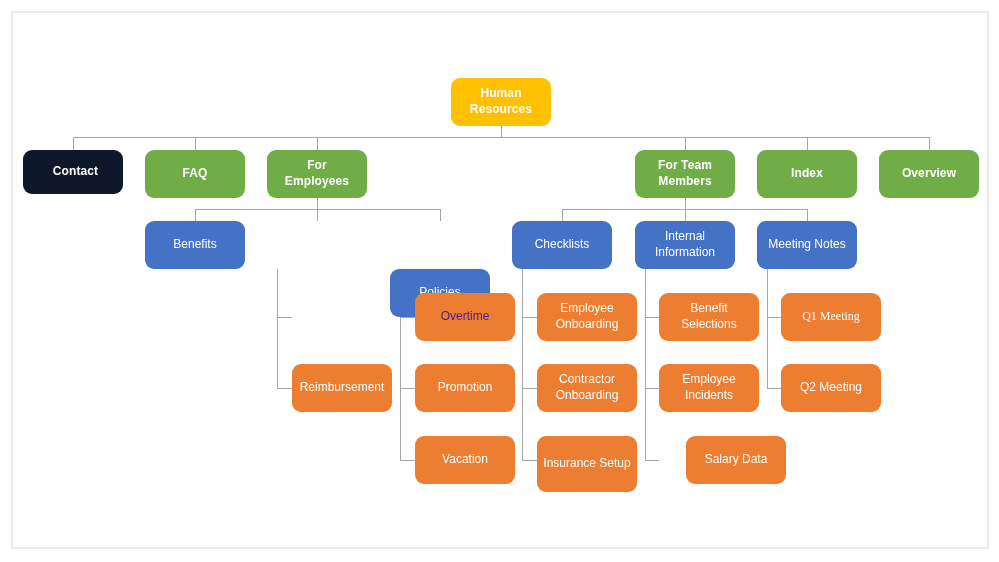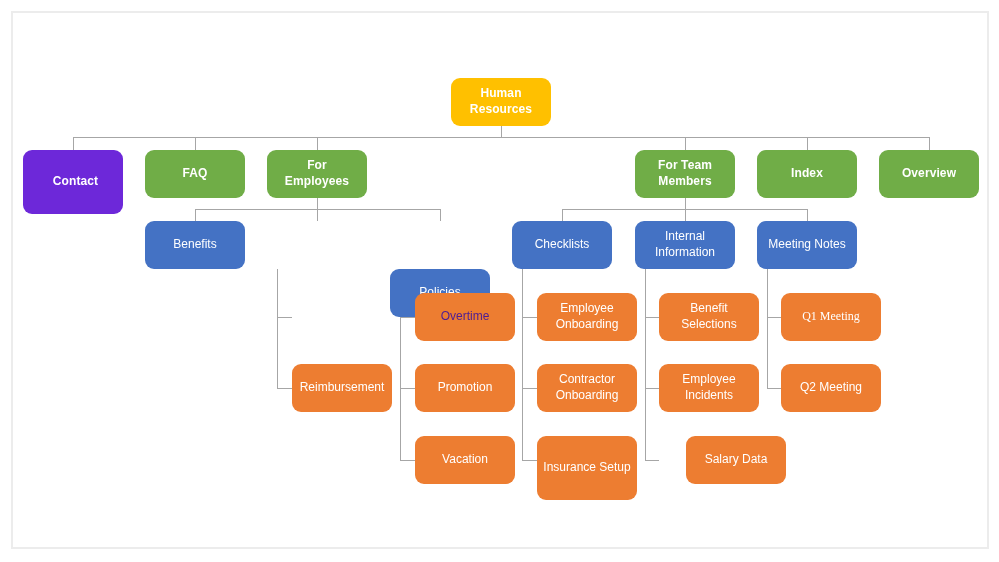--- a/index.html
+++ b/index.html
@@ -89,21 +89,21 @@
     <div class="conn" style="left: 522px; top: 460px; width: 15px; height: 1px; background: rgb(166, 166, 166);"></div>
     <div class="conn" style="left: 645px; top: 269px; width: 1px; height: 191px; background: rgb(166, 166, 166);"></div>
     <div class="conn" style="left: 645px; top: 317px; width: 14px; height: 1px; background: rgb(166, 166, 166);"></div>
     <div class="conn" style="left: 645px; top: 388px; width: 14px; height: 1px; background: rgb(166, 166, 166);"></div>
     <div class="conn" style="left: 645px; top: 460px; width: 14px; height: 1px; background: rgb(166, 166, 166);"></div>
     <div class="conn" style="left: 767px; top: 269px; width: 1px; height: 119px; background: rgb(166, 166, 166);"></div>
     <div class="conn" style="left: 767px; top: 317px; width: 14px; height: 1px; background: rgb(166, 166, 166);"></div>
     <div class="conn" style="left: 767px; top: 388px; width: 14px; height: 1px; background: rgb(166, 166, 166);"></div>
     <div class="node root" style="left: 451px; top: 78px; width: 100px; height: 48px; background: rgb(255, 192, 0); color: rgb(255, 255, 255);">Human
 Resources</div>
-    <div class="node section" style="left: 23px; top: 150px; width: 100px; height: 64px; background: #6d28d9; color: rgb(255, 255, 255); padding-left: 8px;">Contact</div>
+    <div class="node section" style="left: 23px; top: 150px; width: 100px; height: 44px; background: #0f172a; color: rgb(255, 255, 255); padding-left: 8px;">Contact</div>
     <div class="node section" style="left: 145px; top: 150px; width: 100px; height: 48px; background: rgb(112, 173, 71); color: rgb(255, 255, 255);">FAQ</div>
     <div class="node section" style="left: 267px; top: 150px; width: 100px; height: 48px; background: rgb(112, 173, 71); color: rgb(255, 255, 255);">For
 Employees</div>
     <div class="node section" style="left: 635px; top: 150px; width: 100px; height: 48px; background: rgb(112, 173, 71); color: rgb(255, 255, 255);">For Team
 Members</div>
     <div class="node section" style="left: 757px; top: 150px; width: 100px; height: 48px; background: rgb(112, 173, 71); color: rgb(255, 255, 255);">Index</div>
     <div class="node section" style="left: 879px; top: 150px; width: 100px; height: 48px; background: rgb(112, 173, 71); color: rgb(255, 255, 255);">Overview</div>
     <div class="node category" style="left: 145px; top: 221px; width: 100px; height: 48px; background: rgb(68, 114, 196); color: rgb(255, 255, 255);">Benefits</div>
     <div class="node category" style="left: 390px; top: 221px; width: 100px; height: 48px; background: rgb(68, 114, 196); color: rgb(255, 255, 255); margin-top: 48px;">Policies</div>
     <div class="node category" style="left: 512px; top: 221px; width: 100px; height: 48px; background: rgb(68, 114, 196); color: rgb(255, 255, 255);">Checklists</div>
@@ -111,20 +111,20 @@
 Information</div>
     <div class="node category" style="left: 757px; top: 221px; width: 100px; height: 48px; background: rgb(68, 114, 196); color: rgb(255, 255, 255);">Meeting Notes</div>
     <div class="node item" style="left: 292px; top: 364px; width: 100px; height: 48px; background: rgb(237, 125, 49); color: rgb(255, 255, 255);">Reimbursement</div>
     <div class="node item" style="left: 415px; top: 293px; width: 100px; height: 48px; background: rgb(237, 125, 49); color: #4c1d95;">Overtime</div>
     <div class="node item" style="left: 415px; top: 364px; width: 100px; height: 48px; background: rgb(237, 125, 49); color: rgb(255, 255, 255);">Promotion</div>
     <div class="node item" style="left: 415px; top: 436px; width: 100px; height: 48px; background: rgb(237, 125, 49); color: rgb(255, 255, 255);">Vacation</div>
     <div class="node item" style="left: 537px; top: 293px; width: 100px; height: 48px; background: rgb(237, 125, 49); color: rgb(255, 255, 255);">Employee
 Onboarding</div>
     <div class="node item" style="left: 537px; top: 364px; width: 100px; height: 48px; background: rgb(237, 125, 49); color: rgb(255, 255, 255);">Contractor
 Onboarding</div>
-    <div class="node item" style="left: 537px; top: 436px; width: 100px; height: 64px; background: rgb(237, 125, 49); color: rgb(255, 255, 255);">Insurance Setup</div>
+    <div class="node item" style="left: 537px; top: 436px; width: 100px; height: 56px; background: rgb(237, 125, 49); color: rgb(255, 255, 255);">Insurance Setup</div>
     <div class="node item" style="left: 659px; top: 293px; width: 100px; height: 48px; background: rgb(237, 125, 49); color: rgb(255, 255, 255);">Benefit Selections</div>
     <div class="node item" style="left: 659px; top: 364px; width: 100px; height: 48px; background: rgb(237, 125, 49); color: rgb(255, 255, 255);">Employee
 Incidents</div>
     <div class="node item" style="left: 686px; top: 436px; width: 100px; height: 48px; background: rgb(237, 125, 49); color: rgb(255, 255, 255);">Salary Data</div>
     <div class="node item" style="left: 781px; top: 293px; width: 100px; height: 48px; background: rgb(237, 125, 49); color: rgb(255, 255, 255); font-family: Liberation Serif, serif;">Q1 Meeting</div>
     <div class="node item" style="left: 781px; top: 364px; width: 100px; height: 48px; background: rgb(237, 125, 49); color: rgb(255, 255, 255);">Q2 Meeting</div>
   </div>
 
 </body></html>

